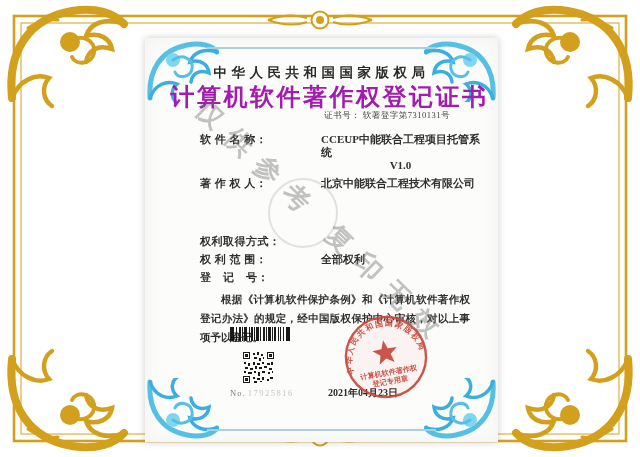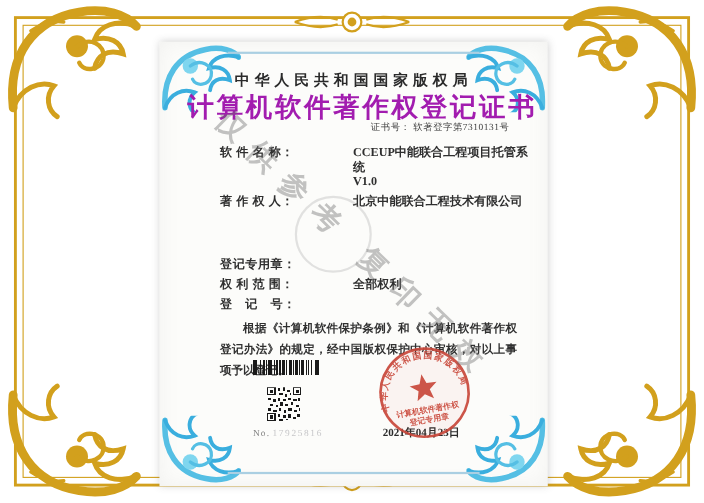--- a/index.html
+++ b/index.html
@@ -14,34 +14,34 @@
   .corner.tr{right:2px;top:2px;transform:scale(-1,1);}
   .corner.bl{left:2px;bottom:2px;transform:scale(1,-1);}
   .corner.br{right:2px;bottom:2px;transform:scale(-1,-1);}
   .blue-line{position:absolute;left:62px;right:62px;height:2px;background:#aacfe2;}
   .blue-line.top{top:9px;}
   .blue-line.bottom{bottom:11px;}
   .authority{position:absolute;top:26px;left:0;right:0;text-align:center;
              font-size:13.5px;font-weight:bold;letter-spacing:4.5px;color:#2a2a2a;}
   .cert-title{position:absolute;top:43px;left:16px;right:0;text-align:center;
               font-size:24px;font-weight:bold;letter-spacing:2.5px;color:#a21caf;}
-  .certno{position:absolute;top:72px;right:35px;font-size:8.5px;color:#3d3d3d;letter-spacing:.5px;}
+  .certno{position:absolute;top:72px;right:48px;font-size:8.5px;color:#3d3d3d;letter-spacing:.5px;}
   .row{position:absolute;left:55px;right:18px;display:flex;font-size:11px;font-weight:bold;
        color:#2f2f2f;line-height:13px;gap:37px;}
   .row .lbl{width:84px;flex-shrink:0;letter-spacing:.5px;}
   .row .val{flex:1;}
-  .val2{display:block;}
+  .val2{display:block;text-align:center;}
   .statement{position:absolute;top:252px;left:55px;right:28px;margin:0;font-size:10.5px;
              font-weight:bold;line-height:19px;text-indent:2em;text-align:justify;color:#303030;}
   .barcode{position:absolute;left:85px;top:289px;}
   .qr{position:absolute;left:97px;top:314px;}
   .serial{position:absolute;left:85px;top:350px;font-size:8.5px;}
   .serial .no{color:#7d7d7d;letter-spacing:1px;}
   .serial .num{color:#c6c6c8;letter-spacing:1.5px;text-align:center;}
-  .issue-date{position:absolute;left:183px;top:348px;width:90px;text-align:right;
+  .issue-date{position:absolute;left:183px;top:348px;width:90px;text-align:left;
               font-size:10px;font-weight:bold;color:#2b2b2b;z-index:3;}
   .seal{position:absolute;left:193px;top:271px;z-index:4;opacity:.92;}
   .watermark{position:absolute;left:213px;top:92px;z-index:5;white-space:nowrap;
              transform:rotate(44deg);transform-origin:0 0;
              font-size:27px;font-weight:bold;letter-spacing:13px;color:rgba(105,105,105,.40);}
   .circle-wm{position:absolute;left:268px;top:178px;width:66px;height:66px;border-radius:50%;
              border:2px solid rgba(130,130,130,.22);z-index:2;}
 </style>
 </head>
 <body>
@@ -130,21 +130,21 @@
       <span class="val">
         <span>CCEUP中能联合工程项目托管系统</span>
         <span class="val2">V1.0</span>
       </span>
     </div>
     <div class="row" style="top:139px;">
       <span class="lbl">著 作 权 人：</span>
       <span class="val">北京中能联合工程技术有限公司</span>
     </div>
     <div class="row" style="top:197px;">
-      <span class="lbl">登记专用章：</span>
+      <span class="lbl">权利取得方式：</span>
     </div>
     <div class="row" style="top:215px;">
       <span class="lbl">权 利 范 围：</span>
       <span class="val">全部权利</span>
     </div>
     <div class="row" style="top:233px;">
       <span class="lbl">登　记　号：</span>
     </div>
 
     <p class="statement">根据《计算机软件保护条例》和《计算机软件著作权登记办法》的规定，经中国版权保护中心审核，对以上事项予以登记。</p>

